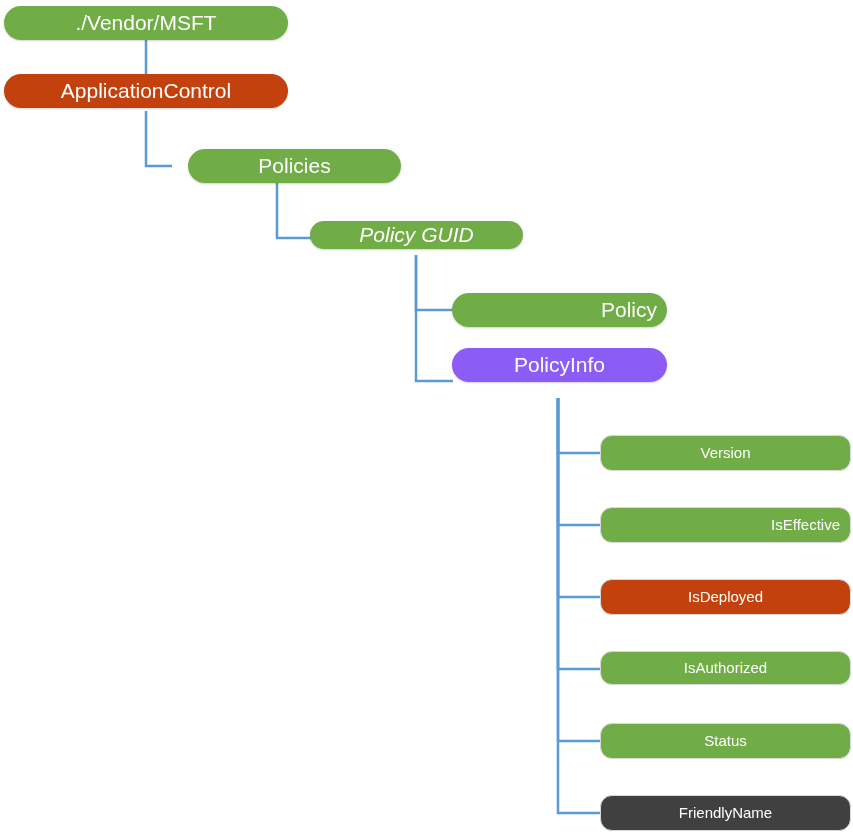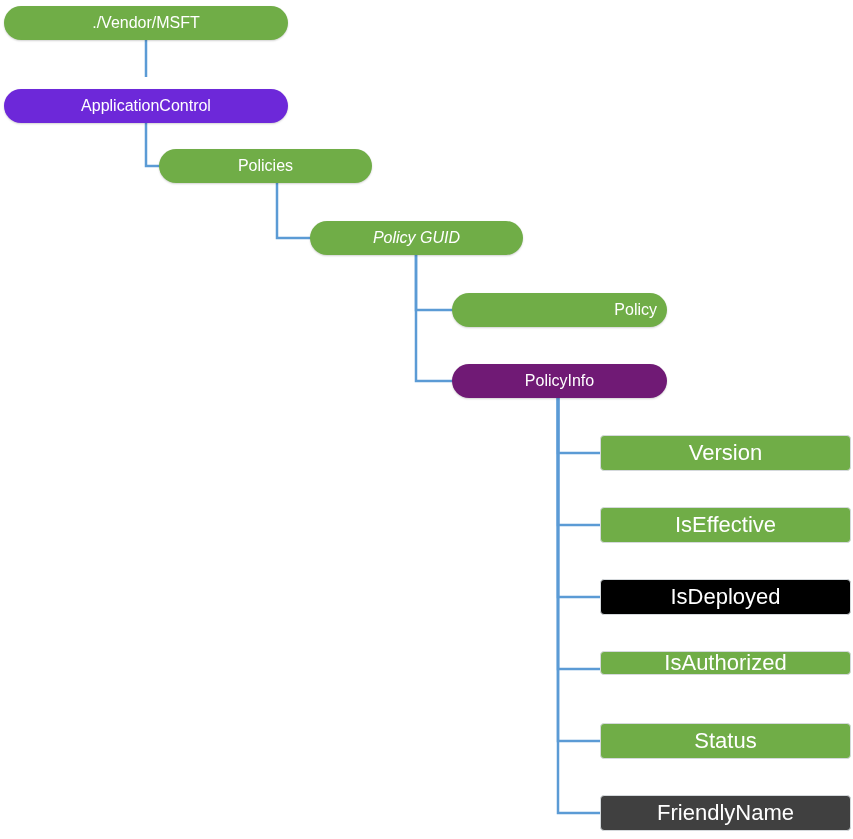--- a/index.html
+++ b/index.html
@@ -32,27 +32,27 @@
     align-items: center;
     justify-content: center;
     color: #ffffff;
     background: #70AD47;
     text-align: center;
     line-height: 1.1;
     white-space: nowrap;
   }
   .node-rounded {
     border-radius: 999px;
-    font-size: 16px;
+    font-size: 21px;
     box-shadow: 0 1px 2px rgba(0,0,0,0.18);
   }
   .node-rect {
     border: 1px solid #d5d9dc;
-    font-size: 22px;
-    border-radius: 4px;
+    font-size: 15px;
+    border-radius: 12px;
   }
   .node-italic {
     font-style: italic;
   }
   .node-label {
     display: block;
     padding: 0 10px;
   }
 </style>
 </head>
@@ -73,45 +73,45 @@
         <polyline points="558,398 558,669 600,669" fill="none" stroke="#5B9BD5" stroke-width="2.5"></polyline>
         <polyline points="558,398 558,741 600,741" fill="none" stroke="#5B9BD5" stroke-width="2.5"></polyline>
         <polyline points="558,398 558,813 600,813" fill="none" stroke="#5B9BD5" stroke-width="2.5"></polyline>
       </g>
   </svg>
 
   <div id="node-layer">
       <div class="node node-rounded" style="left: 4px; top: 6px; width: 284px; height: 34px; background: rgb(112, 173, 71); color: rgb(255, 255, 255);">
         <span class="node-label">./Vendor/MSFT</span>
       </div>
-      <div class="node node-rounded" style="left: 4px; top: 89px; width: 284px; height: 34px; background: #6d28d9; color: rgb(255, 255, 255);">
+      <div class="node node-rounded" style="left: 4px; top: 74px; width: 284px; height: 34px; background: #c2410c; color: rgb(255, 255, 255);">
         <span class="node-label">ApplicationControl</span>
       </div>
-      <div class="node node-rounded" style="left: 159px; top: 149px; width: 213px; height: 34px; background: rgb(112, 173, 71); color: rgb(255, 255, 255);">
+      <div class="node node-rounded" style="left: 188px; top: 149px; width: 213px; height: 34px; background: rgb(112, 173, 71); color: rgb(255, 255, 255);">
         <span class="node-label">Policies</span>
       </div>
-      <div class="node node-rounded node-italic" style="left: 310px; top: 221px; width: 213px; height: 34px; background: rgb(112, 173, 71); color: rgb(255, 255, 255);">
+      <div class="node node-rounded node-italic" style="left: 310px; top: 221px; width: 213px; height: 28px; background: rgb(112, 173, 71); color: rgb(255, 255, 255);">
         <span class="node-label">Policy GUID</span>
       </div>
       <div class="node node-rounded" style="left: 452px; top: 293px; width: 215px; height: 34px; background: rgb(112, 173, 71); color: rgb(255, 255, 255); justify-content: flex-end;">
         <span class="node-label">Policy</span>
       </div>
-      <div class="node node-rounded" style="left: 452px; top: 364px; width: 215px; height: 34px; background: #701a75; color: rgb(255, 255, 255);">
+      <div class="node node-rounded" style="left: 452px; top: 348px; width: 215px; height: 34px; background: #8b5cf6; color: rgb(255, 255, 255);">
         <span class="node-label">PolicyInfo</span>
       </div>
       <div class="node node-rect" style="left: 600px; top: 435px; width: 251px; height: 36px; background: rgb(112, 173, 71); color: rgb(255, 255, 255); border-color: rgb(213, 217, 220);">
         <span class="node-label">Version</span>
       </div>
-      <div class="node node-rect" style="left: 600px; top: 507px; width: 251px; height: 36px; background: rgb(112, 173, 71); color: rgb(255, 255, 255); border-color: rgb(213, 217, 220);">
+      <div class="node node-rect" style="left: 600px; top: 507px; width: 251px; height: 36px; background: rgb(112, 173, 71); color: rgb(255, 255, 255); border-color: rgb(213, 217, 220); justify-content: flex-end;">
         <span class="node-label">IsEffective</span>
       </div>
-      <div class="node node-rect" style="left: 600px; top: 579px; width: 251px; height: 36px; background: #000000; color: rgb(255, 255, 255); border-color: rgb(213, 217, 220);">
+      <div class="node node-rect" style="left: 600px; top: 579px; width: 251px; height: 36px; background: #c2410c; color: rgb(255, 255, 255); border-color: rgb(213, 217, 220);">
         <span class="node-label">IsDeployed</span>
       </div>
-      <div class="node node-rect" style="left: 600px; top: 651px; width: 251px; height: 24px; background: rgb(112, 173, 71); color: rgb(255, 255, 255); border-color: rgb(213, 217, 220); text-align: right;">
+      <div class="node node-rect" style="left: 600px; top: 651px; width: 251px; height: 34px; background: rgb(112, 173, 71); color: rgb(255, 255, 255); border-color: rgb(213, 217, 220); text-align: right;">
         <span class="node-label">IsAuthorized</span>
       </div>
       <div class="node node-rect" style="left: 600px; top: 723px; width: 251px; height: 36px; background: rgb(112, 173, 71); color: rgb(255, 255, 255); border-color: rgb(213, 217, 220); text-align: center;">
         <span class="node-label">Status</span>
       </div>
       <div class="node node-rect" style="left: 600px; top: 795px; width: 251px; height: 36px; background: #404040; color: rgb(255, 255, 255); border-color: rgb(213, 217, 220);">
         <span class="node-label">FriendlyName</span>
       </div>
     </div>
 

